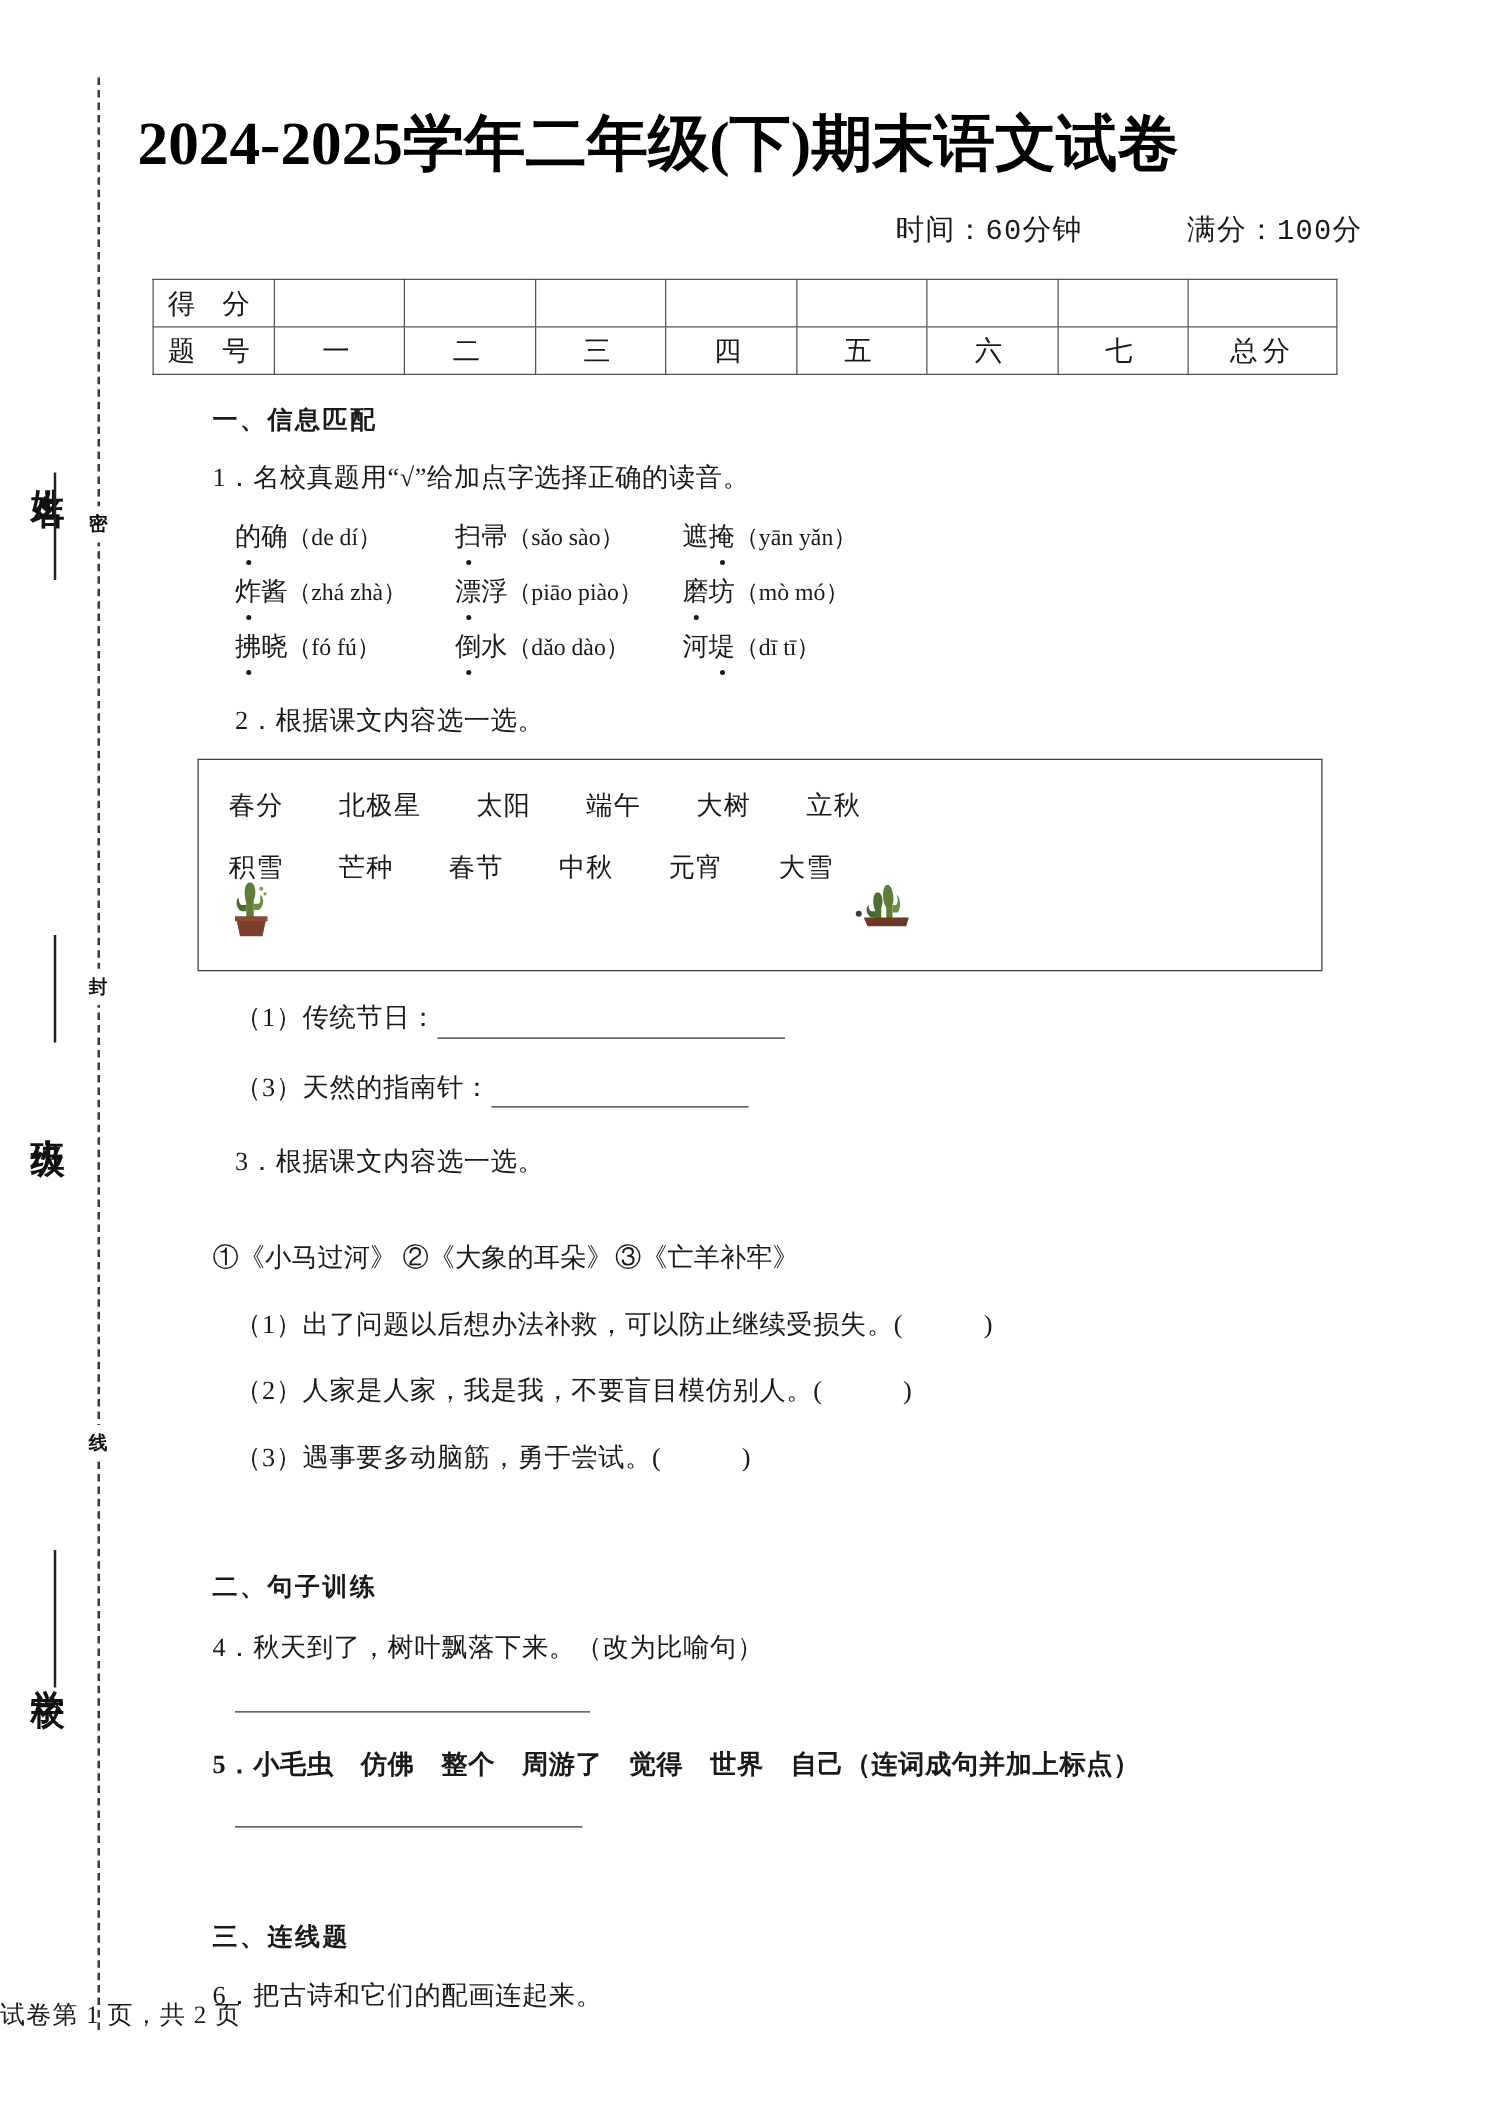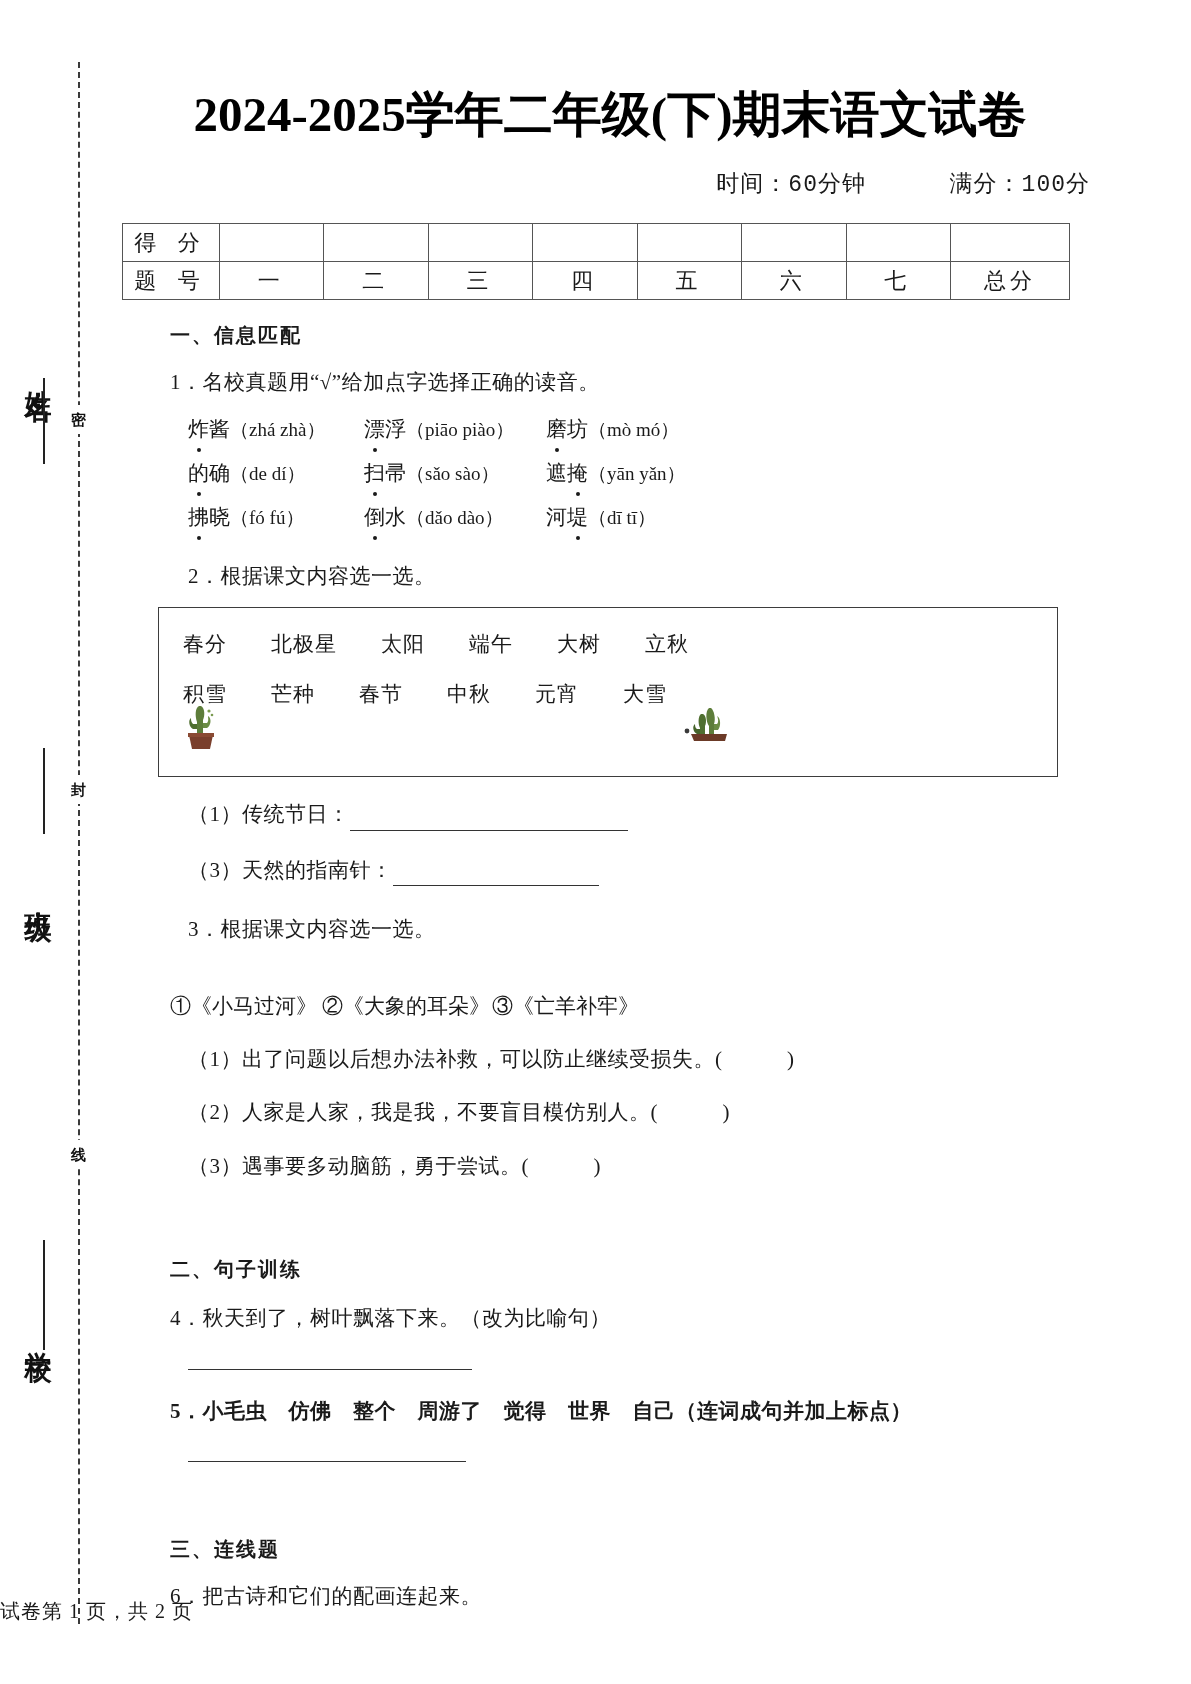--- a/index.html
+++ b/index.html
@@ -52,21 +52,21 @@
     position:absolute;left:43px;width:0;border-left:2px solid #222;
   }
   .sr1{top:378px;height:86px;}
   .sr2{top:748px;height:86px;}
   .sr3{top:1240px;height:110px;}
 
   
   .content{position:absolute;left:110px;top:0;width:1000px;}
 
   .title{
-    text-align:center;
+    text-align:left;
     font-family:"Liberation Serif","DejaVu Serif",serif;
     font-weight:bold;
     font-size:49px;
     letter-spacing:0px;
     margin-top:82px;
     color:#000;
     white-space:nowrap;
   }
   .meta{
     text-align:right;
@@ -255,39 +255,39 @@
       </table>
 
     <div class="sec-head">一、信息匹配</div>
 
     <div class="q">
       <span>1．</span><span>名校真题用“√”给加点字选择正确的读音。</span>
     </div>
 
     <div class="pyrow">
       <div class="item i1">
+        <span><span class="dotchar">的</span>确</span><span class="py">（de dí）</span>
+      </div>
+      <div class="item i2">
+        <span><span class="dotchar">扫</span>帚</span><span class="py">（sǎo sào）</span>
+      </div>
+      <div class="item">
+        <span>遮<span class="dotchar">掩</span></span><span class="py">（yān yǎn）</span>
+      </div>
+    </div>
+
+    <div class="pyrow">
+      <div class="item i1">
         <span><span class="dotchar">炸</span>酱</span><span class="py">（zhá zhà）</span>
       </div>
       <div class="item i2">
         <span><span class="dotchar">漂</span>浮</span><span class="py">（piāo piào）</span>
       </div>
       <div class="item">
         <span><span class="dotchar">磨</span>坊</span><span class="py">（mò mó）</span>
-      </div>
-    </div>
-
-    <div class="pyrow">
-      <div class="item i1">
-        <span><span class="dotchar">的</span>确</span><span class="py">（de dí）</span>
-      </div>
-      <div class="item i2">
-        <span><span class="dotchar">扫</span>帚</span><span class="py">（sǎo sào）</span>
-      </div>
-      <div class="item">
-        <span>遮<span class="dotchar">掩</span></span><span class="py">（yān yǎn）</span>
       </div>
     </div>
 
     <div class="pyrow">
       <div class="item i1">
         <span><span class="dotchar">拂</span>晓</span><span class="py">（fó fú）</span>
       </div>
       <div class="item i2">
         <span><span class="dotchar">倒</span>水</span><span class="py">（dǎo dào）</span>
       </div>

